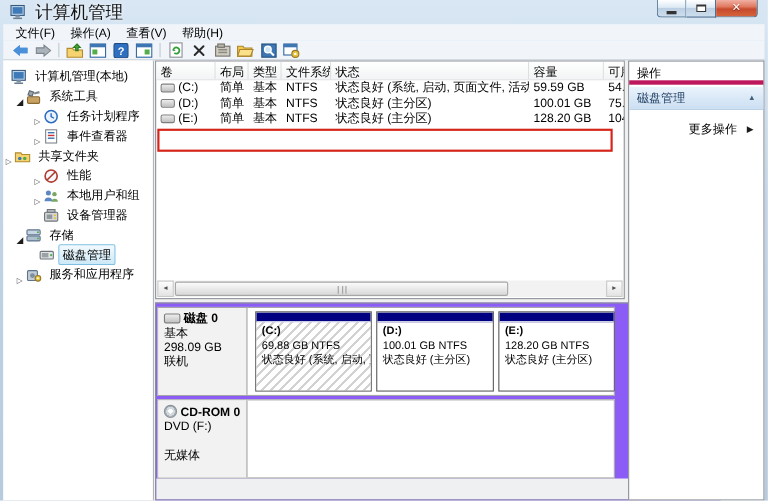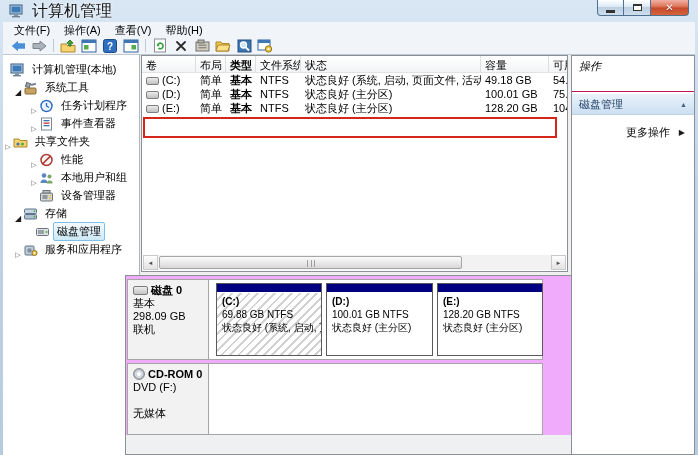--- a/index.html
+++ b/index.html
@@ -49,41 +49,41 @@
     border:1px solid #7ec0e4; }
   
   .vol-pane { position:absolute; left:138px; top:0; width:427px; height:217px;
     background:#fff; border:1px solid #8b9097; overflow:hidden; }
   .vol-header { display:flex; height:17px; background:linear-gradient(#ffffff,#f2f4f5);
     border-bottom:1px solid #e0e3e5; }
   .vh-cell { flex:none; padding:2px 4px; border-right:1px solid #dde0e3;
     white-space:nowrap; overflow:hidden; }
   .vol-row { display:flex; height:14px; align-items:center; }
   .vr-cell { flex:none; padding:0 4px; white-space:nowrap; overflow:hidden; line-height:14px; }
-  .cw0{width:54px;} .cw1{width:30px;} .cw2{width:30px;font-weight:bold;} .cw3{width:45px;}
+  .cw0{width:54px;} .cw1{width:30px;} .cw2{width:30px;} .cw3{width:45px;}
   .cw4{width:180px;} .cw5{width:68px;} .cw6{width:20px; border-right:none;}
   .vol-ico { display:inline-block; width:13px; height:8px; margin-right:3px;
     background:linear-gradient(#ececec,#bfbfbf); border:1px solid #7e7e7e;
     border-radius:2px; vertical-align:middle; }
   .red-box { position:absolute; left:1px; top:61px; width:414px; height:21px;
     border:2px solid #d6261c; }
   .hscroll { position:absolute; left:1px; right:1px; bottom:1px; height:15px; background:#f2f2f2; }
   .hs-arrow { position:absolute; top:0; width:15px; height:15px;
     background:linear-gradient(#fdfdfd,#e3e3e3); border:1px solid #c9c9c9;
     display:flex; align-items:center; justify-content:center; font-size:6px; color:#4e5053; }
   .hs-arrow.left{ left:0; } .hs-arrow.right{ right:0; }
   .hs-thumb { position:absolute; left:16px; top:1px; width:303px; height:13px;
     background:linear-gradient(#fbfbfb,#d8d8d8); border:1px solid #a6a6a6; border-radius:2px; }
   .hs-grip { position:absolute; left:50%; top:3px; width:8px; height:7px; margin-left:-4px;
     border-left:1px solid #9f9f9f; border-right:1px solid #9f9f9f; }
   .hs-grip::after{ content:""; position:absolute; left:3px; top:0; bottom:0;
     border-left:1px solid #9f9f9f; }
   
-  .graph-pane { position:absolute; left:122px; top:220px; width:514px; bottom:0;
-    background:#f0abfc; border:1px solid #8b9097; overflow:hidden; }
+  .graph-pane { position:absolute; left:138px; top:220px; width:514px; bottom:0;
+    background:#8b5cf6; border:1px solid #8b9097; overflow:hidden; }
   .disk-row { position:absolute; left:1px; top:3px; width:416px; height:81px;
     background:#fff; border:1px solid #a5a5a5; }
   .cd-row { position:absolute; left:1px; top:87px; width:416px; height:72px;
     background:#fff; border:1px solid #a5a5a5; }
   .graph-bottom { position:absolute; left:0; right:0; top:159px; bottom:0; background:#eef0f1; }
   .disk-label { position:absolute; left:0; top:0; bottom:0; width:81px;
     background:#f2f2f2; border-right:1px solid #a5a5a5; padding:4px 5px; line-height:13px; }
   .disk-name { font-weight:bold; }
   .hdd-ico { display:inline-block; width:15px; height:9px; margin-right:3px;
     background:linear-gradient(#ededed,#c3c3c3); border:1px solid #7c7c7c;
@@ -97,21 +97,21 @@
   .part-body { padding:2px 5px; font-size:10px; line-height:13px; white-space:nowrap; overflow:hidden; }
   .part.hatched .part-body { height:62px;
     background:repeating-linear-gradient(135deg,#ffffff 0 4px,#d2d2d2 4px 6px); }
   .part-label { font-weight:bold; }
   .p-c { left:88px;  width:106px; }
   .p-d { left:198px; width:107px; }
   .p-e { left:309px; width:106px; }
   
   .actions-pane { position:absolute; left:568px; right:0; top:0; bottom:0;
     background:#fff; border:1px solid #8b9097; }
-  .act-title { height:36px; padding:3px 7px; border-bottom:1px solid #be185d;font-style:italic; }
+  .act-title { height:21px; padding:3px 7px; border-bottom:4px solid #be185d; }
   .act-section { height:21px; margin-top:2px; display:flex; align-items:center;
     padding:0 7px; color:#1e3c5f;
     background:linear-gradient(#eaf3fc,#cbdff2); border-bottom:1px solid #bdd2e6; }
   .act-sec-arrow { margin-left:auto; font-size:7px; color:#44617f; }
   .act-more { height:18px; margin-top:8px; display:flex; align-items:center; padding-left:54px; }
   .act-more-arrow { margin-left:auto; margin-right:9px; font-size:8px; color:#1a1a1a; }
   svg { display:block; }
 </style>
 </head>
 <body>
@@ -364,21 +364,21 @@
       <div class="vh-cell cw4">状态</div>
       <div class="vh-cell cw5">容量</div>
       <div class="vh-cell cw6">可用</div>
     </div>
     <div class="vol-row">
       <div class="vr-cell cw0"><span class="vol-ico"></span><span>(C:)</span></div>
       <div class="vr-cell cw1">简单</div>
       <div class="vr-cell cw2">基本</div>
       <div class="vr-cell cw3">NTFS</div>
       <div class="vr-cell cw4">状态良好 (系统, 启动, 页面文件, 活动, 故障转储, 主分区)</div>
-      <div class="vr-cell cw5">49.18 GB</div>
+      <div class="vr-cell cw5">59.59 GB</div>
       <div class="vr-cell cw6">54.3</div>
     </div>
     <div class="vol-row">
       <div class="vr-cell cw0"><span class="vol-ico"></span><span>(D:)</span></div>
       <div class="vr-cell cw1">简单</div>
       <div class="vr-cell cw2">基本</div>
       <div class="vr-cell cw3">NTFS</div>
       <div class="vr-cell cw4">状态良好 (主分区)</div>
       <div class="vr-cell cw5">100.01 GB</div>
       <div class="vr-cell cw6">75.8</div>

